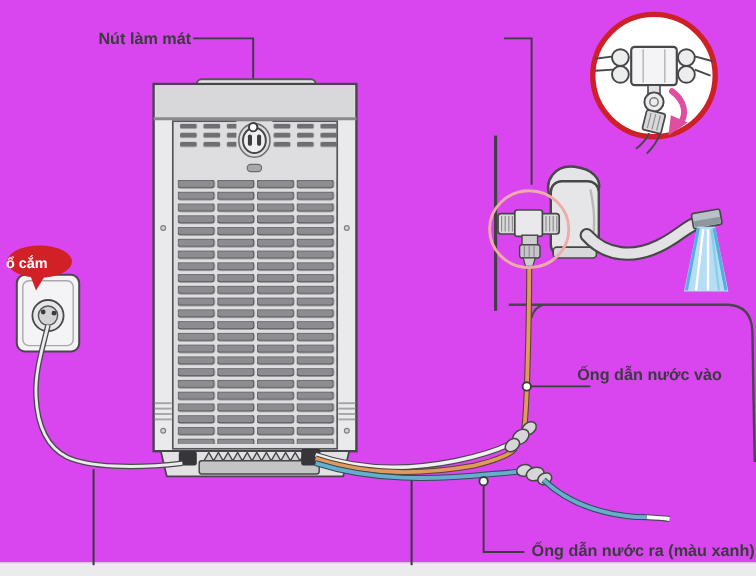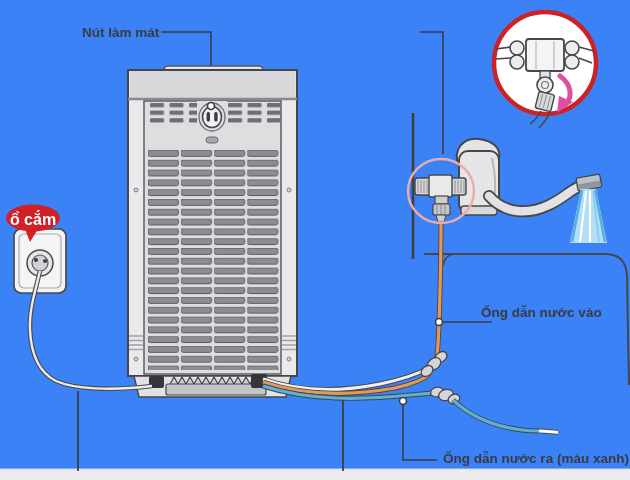--- a/index.html
+++ b/index.html
@@ -1,29 +1,29 @@
 <!DOCTYPE html>
 <html><head>
 <meta charset="utf-8">
 <style>
   html,body{margin:0;padding:0;background:#fff;}
   .stage{
     position:relative;width:630px;height:480px;overflow:hidden;
-    background:#3b82f6;
+    background:#d946ef;
     font-family:"Liberation Sans","DejaVu Sans",sans-serif;
   }
   .stage svg{position:absolute;left:0;top:0;}
   .lbl{
     position:absolute;
     font-weight:bold;font-size:13.5px;line-height:17px;
     color:#3b3b3f;white-space:nowrap;
   }
   .lbl-two{line-height:20px;}
   .bubble-text{
-    width:56px;text-align:center;color:#ffffff;font-size:16px;
+    width:56px;text-align:left;color:#ffffff;font-size:12px;
   }
 </style>
 </head>
 <body>
 
 <div class="stage">
 
 <svg width="630" height="480" viewBox="0 0 630 480">
   <defs>
     <pattern id="slats" x="148" y="150" width="33.1" height="9.8" patternUnits="userSpaceOnUse">

